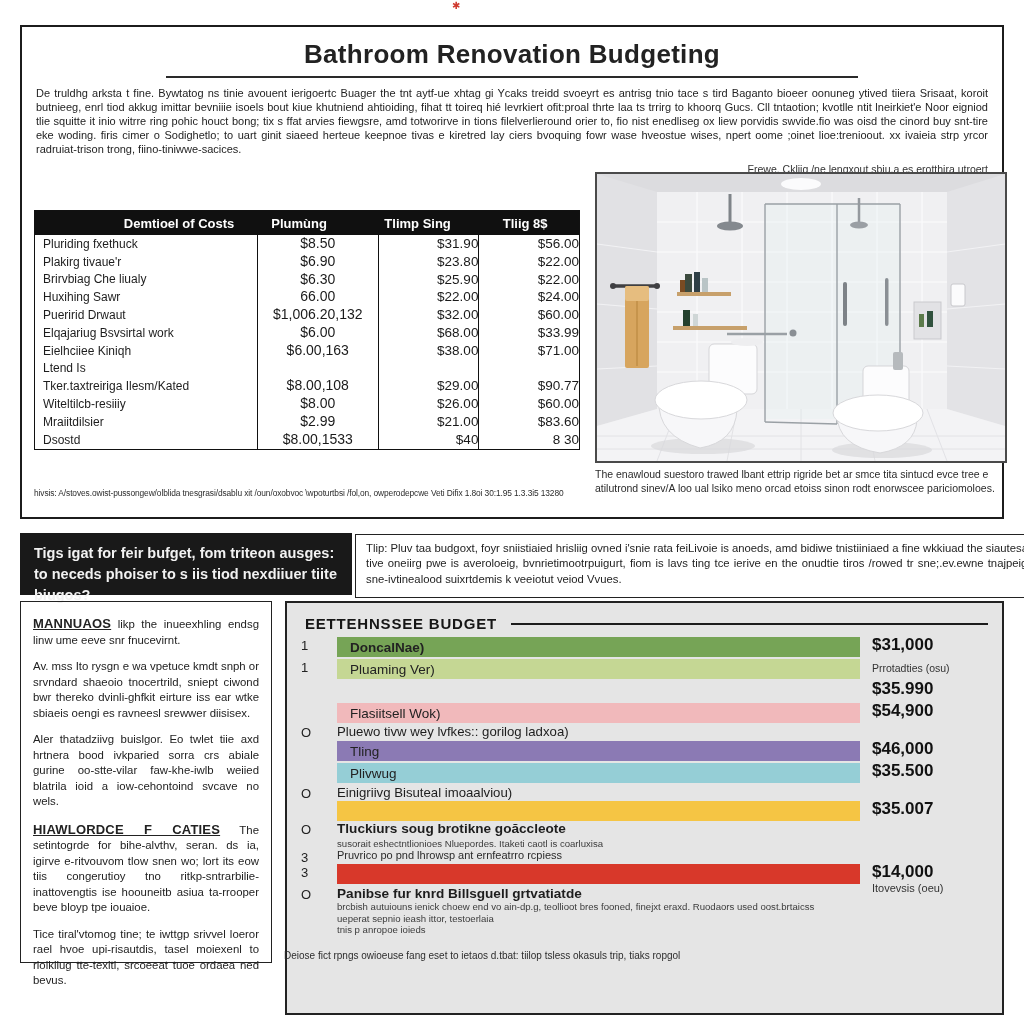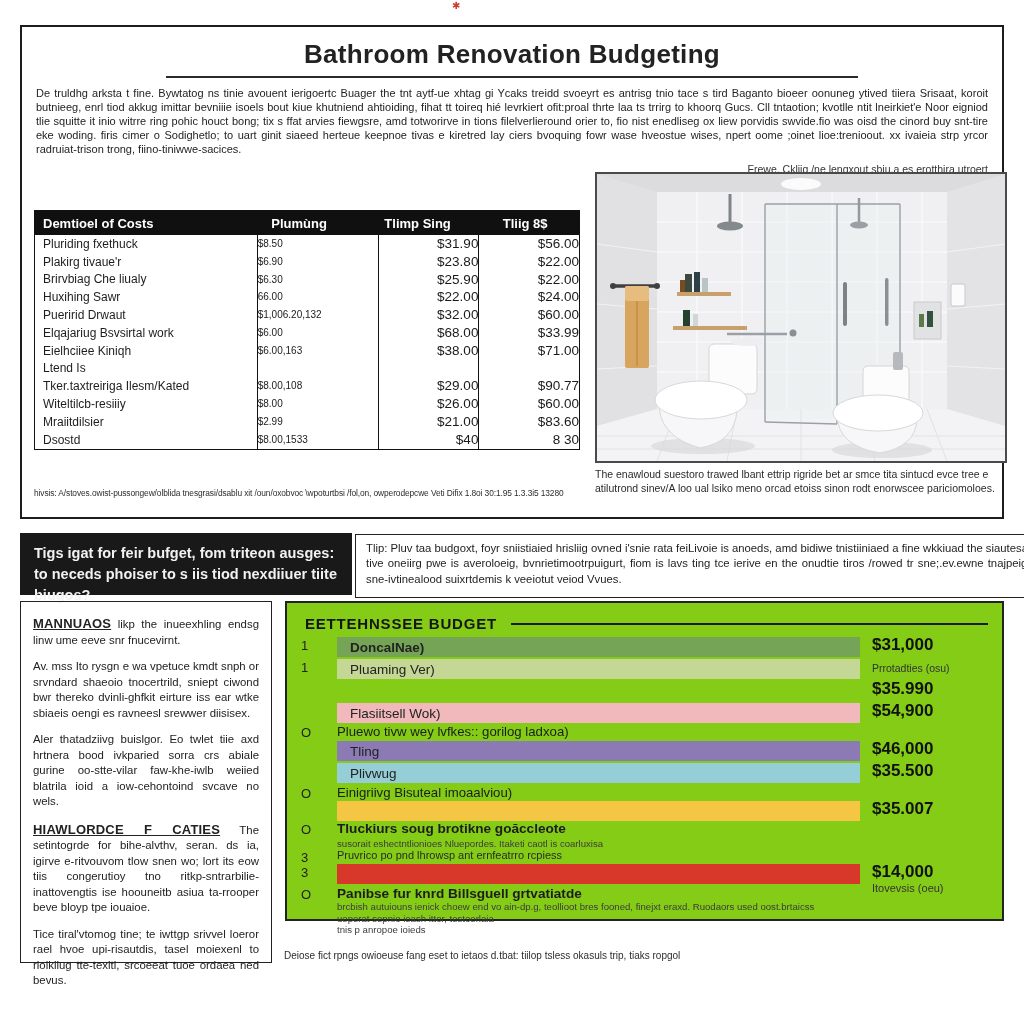--- a/index.html
+++ b/index.html
@@ -12,28 +12,28 @@
   
   .topbox{position:absolute;left:20px;top:25px;width:984px;height:494px;border:2px solid #1c1c1c;box-sizing:border-box;}
   .title{margin:12px 0 6px 0;text-align:center;font-size:26px;font-weight:bold;color:#222;letter-spacing:.3px;}
   .title-rule{width:692px;height:2px;background:#2a2a2a;margin:0 auto 8px auto;}
   .intro{margin:4px 14px 0 14px;font-size:11px;line-height:1.28;text-align:justify;color:#232323;}
   .subline{margin:7px 14px 0 14px;font-size:10.5px;color:#333;text-align:right;}
 
   
   .ctable{position:absolute;left:12px;top:183px;width:546px;border:1.5px solid #111;box-sizing:border-box;background:#fff;}
   .thead{display:flex;background:#101010;color:#fff;height:24px;align-items:center;font-weight:bold;font-size:13px;}
-  .th0{width:200px;padding-left:8px;box-sizing:border-box;text-align:left;}
+  .th0{width:200px;padding-left:8px;box-sizing:border-box;text-align:right;}
   .th1{width:130px;text-align:center;}
   .th2{width:108px;text-align:center;}
   .th3{width:108px;text-align:center;}
   .trow{display:flex;height:17.8px;align-items:center;}
   .tc{box-sizing:border-box;}
   .tc-label{width:200px;padding-left:8px;font-size:12px;color:#1d1d1d;white-space:nowrap;overflow:hidden;}
-  .tc-v1{width:130px;text-align:left;font-size:10px;border-left:1.5px solid #111;height:100%;line-height:17.8px;white-space:nowrap;margin-left:35px;}
+  .tc-v1{width:130px;text-align:center;font-size:14px;border-left:1.5px solid #111;height:100%;line-height:17.8px;white-space:nowrap;margin-left:35px;}
   .tc-v2{width:108px;text-align:right;font-size:13.5px;border-left:1.5px solid #111;height:100%;line-height:17.8px;}
   .tc-v3{width:108px;text-align:right;font-size:13.5px;border-left:1.5px solid #111;height:100%;line-height:17.8px;}
   .tcaption{position:absolute;left:12px;top:461px;width:960px;font-size:8.4px;color:#2c2c2c;letter-spacing:-.1px;white-space:nowrap;overflow:hidden;}
 
   
   .photo{position:absolute;left:573px;top:145px;width:408px;height:287px;border:2px solid #4a4a4a;box-sizing:content-box;background:#eee;}
   .photo-caption{position:absolute;left:573px;top:440px;width:410px;font-size:10.5px;line-height:1.35;color:#2b2b2b;}
 
   
   .tipsbox{position:absolute;left:20px;top:533px;width:332px;height:62px;background:#191919;color:#f2f2f2;
@@ -41,21 +41,21 @@
   .tipnote{position:absolute;left:355px;top:534px;width:760px;height:64px;border:1.5px solid #222;box-sizing:border-box;
            padding:6px 10px;font-size:11.3px;line-height:1.35;color:#232323;text-align:justify;}
 
   
   .leftcol{position:absolute;left:20px;top:601px;width:252px;height:362px;border:1.5px solid #222;box-sizing:border-box;
            padding:13px 12px;font-size:11.4px;line-height:1.36;color:#222;text-align:justify;}
   .leftcol p{margin:0 0 11px 0;}
   .lhead{font-weight:bold;text-decoration:underline;font-size:13px;letter-spacing:.2px;}
 
   
-  .chartbox{position:absolute;left:285px;top:601px;width:719px;height:320px;border:2px solid #222;box-sizing:border-box;background:#84cc16;}
+  .chartbox{position:absolute;left:285px;top:601px;width:719px;height:414px;border:2px solid #222;box-sizing:border-box;background:#e5e5e5;}
   .chead{position:absolute;left:18px;top:12px;display:flex;align-items:center;width:683px;}
   .chead-title{font-size:15px;font-weight:bold;letter-spacing:.8px;color:#161616;white-space:nowrap;}
   .chead-rule{flex:1;height:2px;background:#1c1c1c;margin-left:14px;}
   .crow{position:absolute;left:0;width:719px;height:20px;}
   .cnum{position:absolute;left:14px;top:1px;font-size:13px;color:#222;width:26px;}
   .cbar{position:absolute;left:50px;top:0;width:523px;height:20px;display:flex;align-items:center;}
   .cbar.wide{left:15px;width:558px;}
   .clabel{padding-left:13px;font-size:13.5px;color:#222;white-space:nowrap;}
   .clabel.b{font-weight:bold;}
   .ctext{position:absolute;left:50px;top:0;font-size:13.2px;color:#1d1d1d;white-space:nowrap;}

